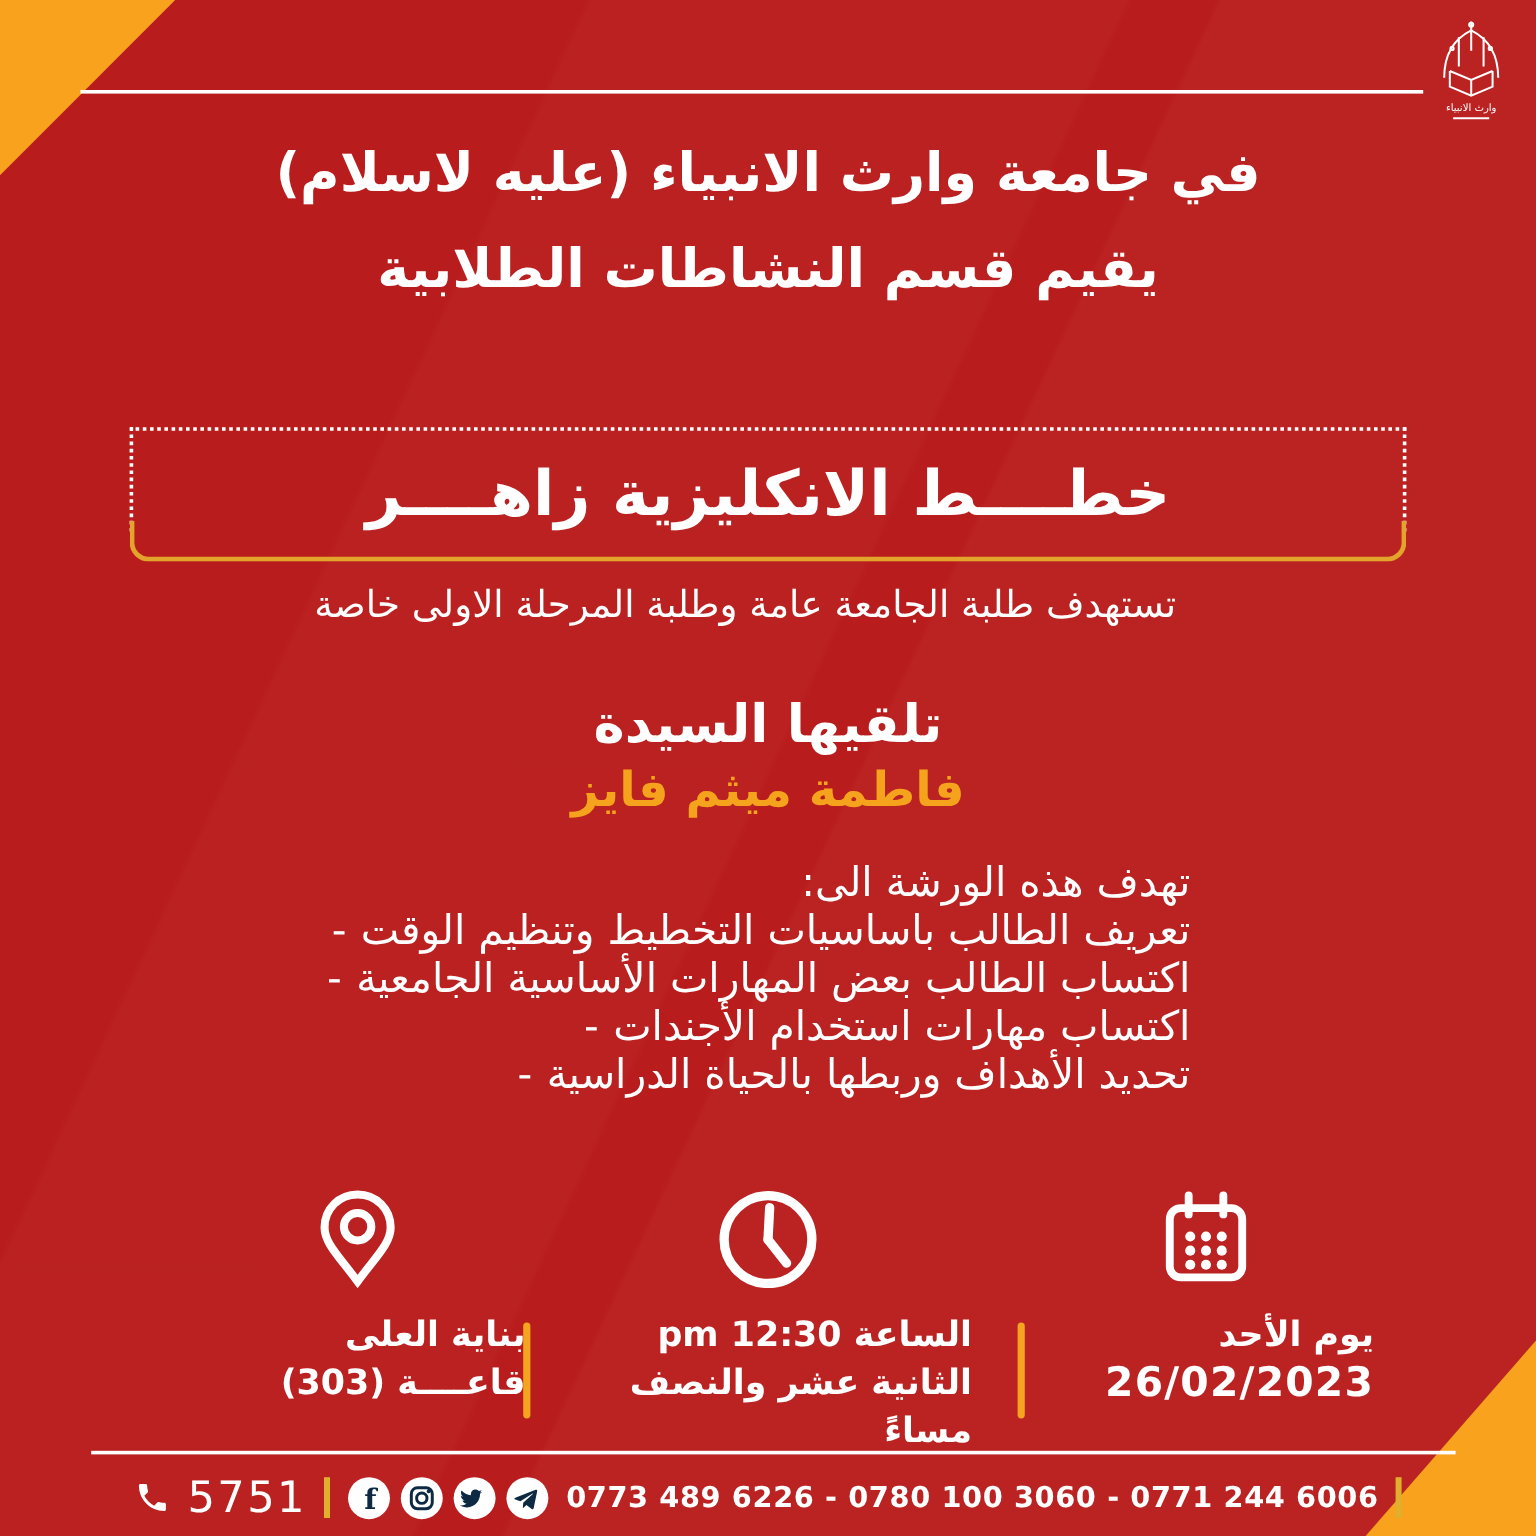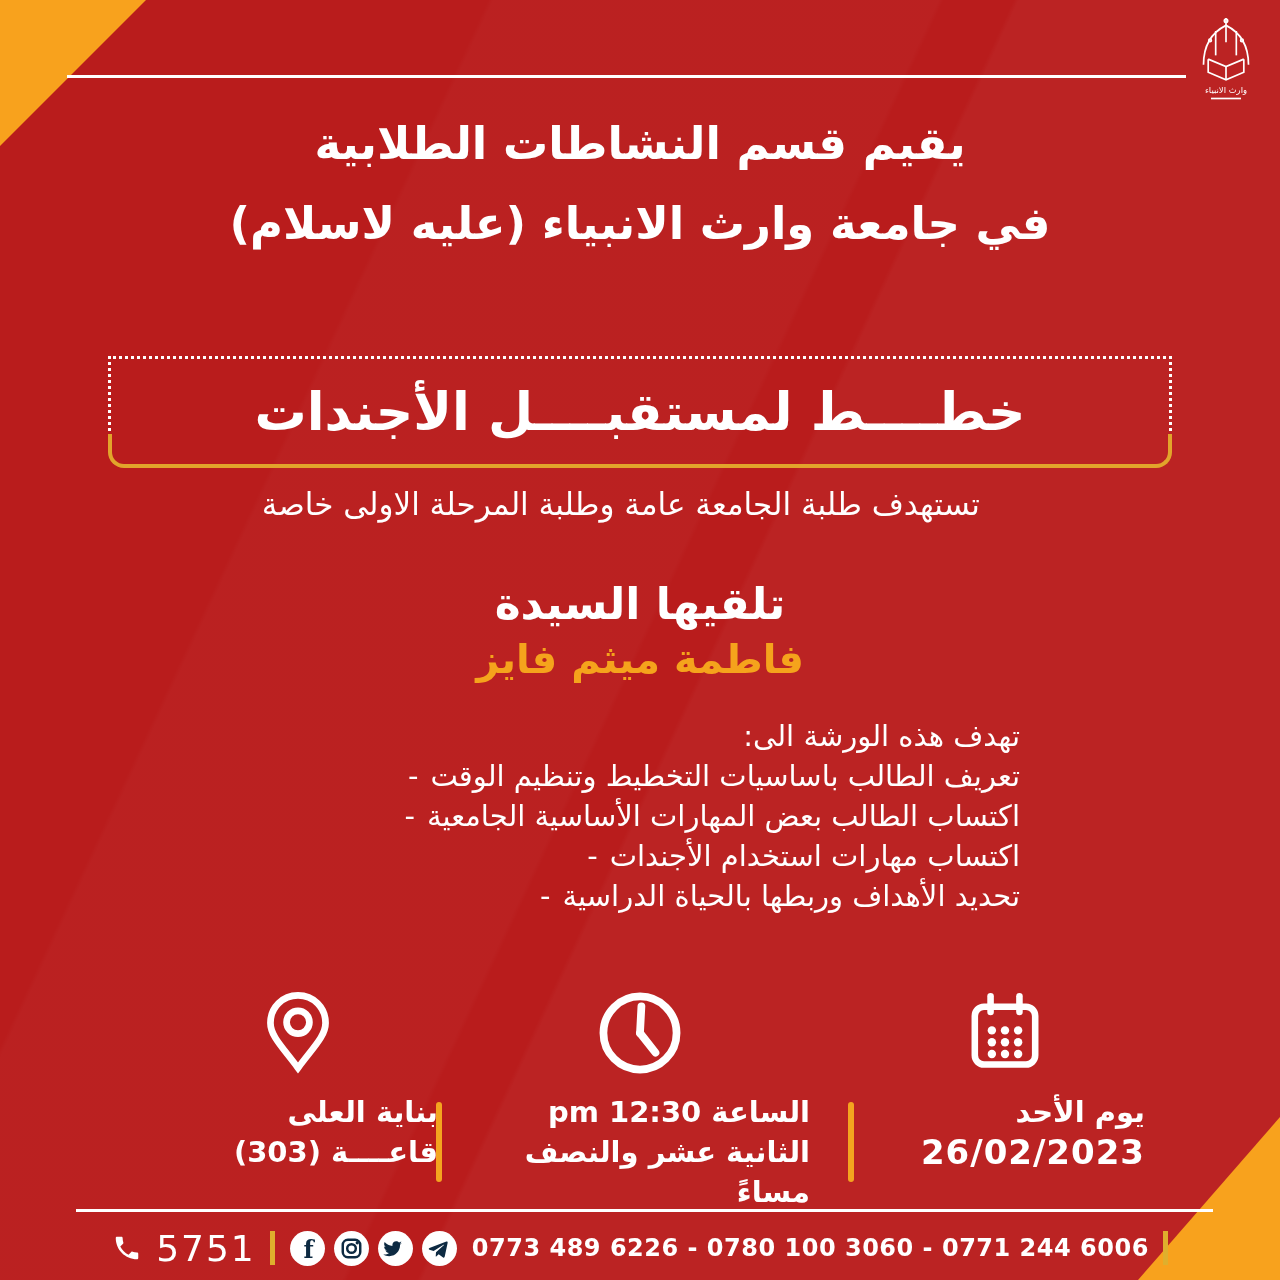--- a/index.html
+++ b/index.html
@@ -35,22 +35,22 @@
     justify-content:center; font-size:52px; font-weight:bold; direction:rtl; }
 
   .audience { position:absolute; top:486px; right:300px; font-size:31px;
     direction:rtl; white-space:nowrap;text-align:right; }
 
   .presenter-label { position:absolute; top:578px; left:0; width:100%; text-align:center;
     font-size:44px; font-weight:bold; direction:rtl; }
   .presenter-name { position:absolute; top:636px; left:0; width:100%; text-align:center;
     font-size:40px; font-weight:bold; color:#F5A31C; direction:rtl; }
 
-  .goals { position:absolute; top:716px; right:260px; display:flex; flex-direction:column;
-    align-items:flex-end; font-size:29px; line-height:40px; }
+  .goals { position:absolute; top:716px; right:288px; display:flex; flex-direction:column;
+    align-items:flex-end; font-size:34px; line-height:40px; }
   .goals .heading { direction:rtl; }
   .goal { display:flex; flex-direction:row; align-items:center; gap:12px; }
   .goal .txt { direction:rtl; }
 
   .col { position:absolute; top:988px; text-align:right; }
   .col-loc { left:158px; width:280px; }
   .col-time { left:470px; width:340px; }
   .col-date { left:865px; width:280px; }
   .col .icon-wrap { height:90px; display:flex; align-items:center; justify-content:center; }
   .col .l1 { margin-top:14px; font-size:29px; font-weight:bold; line-height:40px; direction:rtl; }
@@ -89,28 +89,28 @@
       <path d="M13 46 L13 60 L32 68 L51 60 L51 46"></path>
       <line x1="32" y1="54" x2="32" y2="68"></line>
       <circle cx="15" cy="26" r="1.4"></circle>
       <circle cx="49" cy="26" r="1.4"></circle>
     </g>
     <text x="32" y="82" text-anchor="middle" font-size="9" fill="#ffffff">وارث الانبياء</text>
     <line x1="16" y1="88" x2="48" y2="88" stroke="#ffffff" stroke-width="1.8"></line>
   </svg>
 
   <div class="main-title">
+    <div>في جامعة وارث الانبياء (عليه لاسلام)</div>
     <div>يقيم قسم النشاطات الطلابية</div>
-    <div>في جامعة وارث الانبياء (عليه لاسلام)</div>
   </div>
 
   <div class="title-box">
     <div class="dotted"></div>
     <div class="orange"></div>
-    <div class="box-title">خطــــط لمستقبــــل الأجندات</div>
+    <div class="box-title">خطــــط الانكليزية زاهــــر</div>
   </div>
 
   <div class="audience">تستهدف طلبة الجامعة عامة وطلبة المرحلة الاولى خاصة</div>
 
   <div class="presenter-label">تلقيها السيدة</div>
   <div class="presenter-name">فاطمة ميثم فايز</div>
 
   <div class="goals">
     <div class="heading">تهدف هذه الورشة الى:</div>
     <div class="goal">

